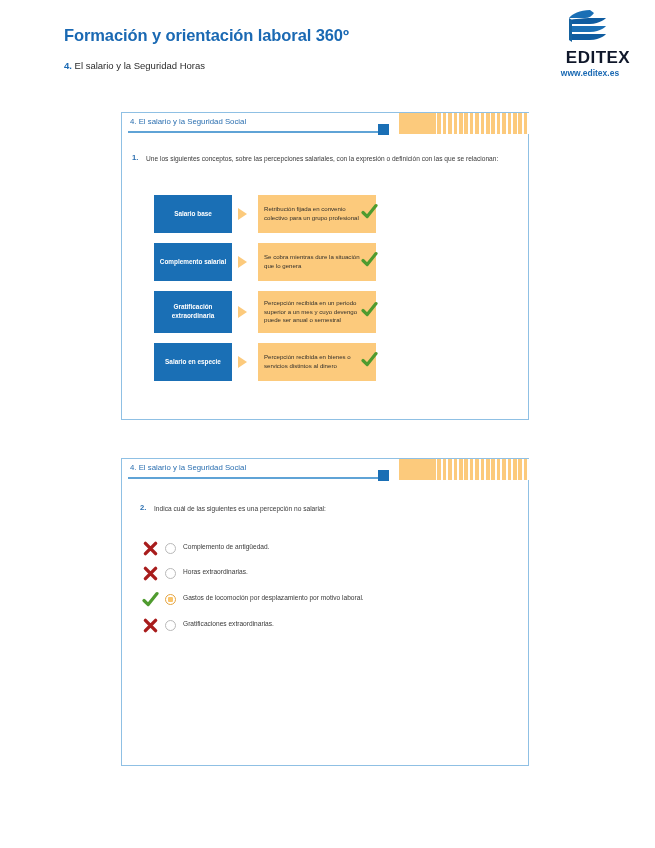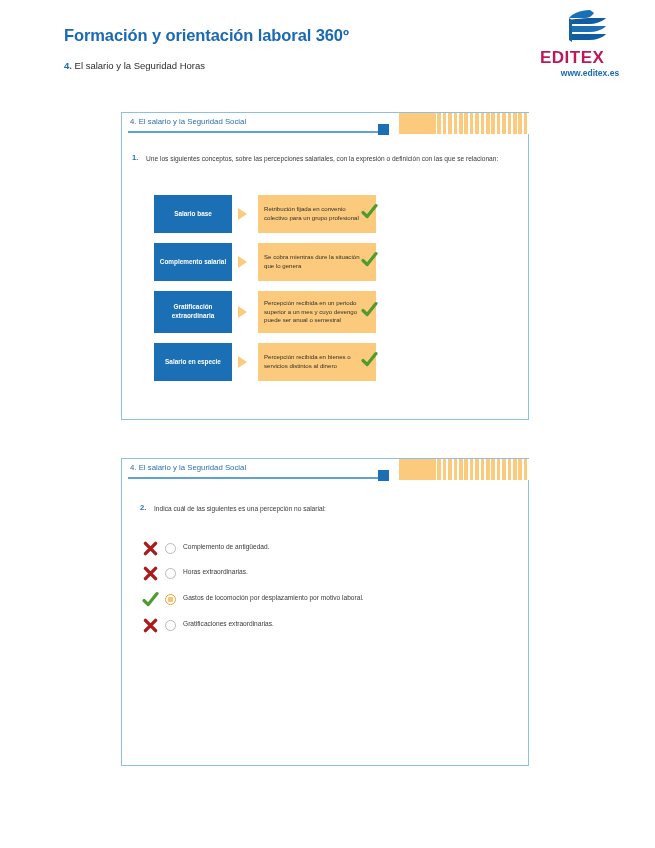--- a/index.html
+++ b/index.html
@@ -56,27 +56,27 @@
   }
   .logo-mark {
     position: absolute;
     left: 20px;
     top: 0;
     width: 58px;
     height: 40px;
   }
   .logo-word {
     position: absolute;
-    left: 0; top: 40px;
+    left: 8px; top: 40px;
     width: 100px;
-    text-align: left;
+    text-align: center;
     font-size: 17px;
     font-weight: bold;
     letter-spacing: 0.5px;
-    color: #be185d;
+    color: #0f172a;
   }
   .logo-url {
     position: absolute;
     left: 0; top: 60px;
     width: 100px;
     text-align: center;
     font-size: 8.5px;
     font-weight: bold;
     color: #1a69b3;
   }

